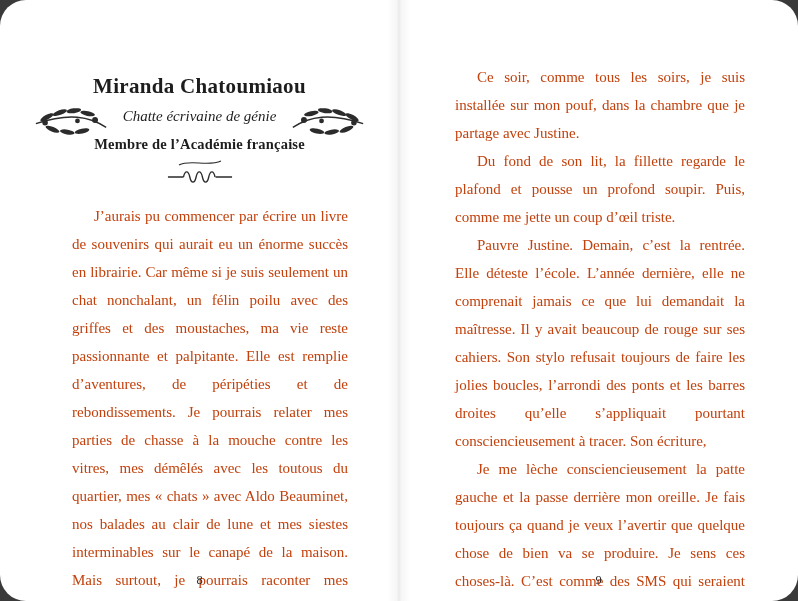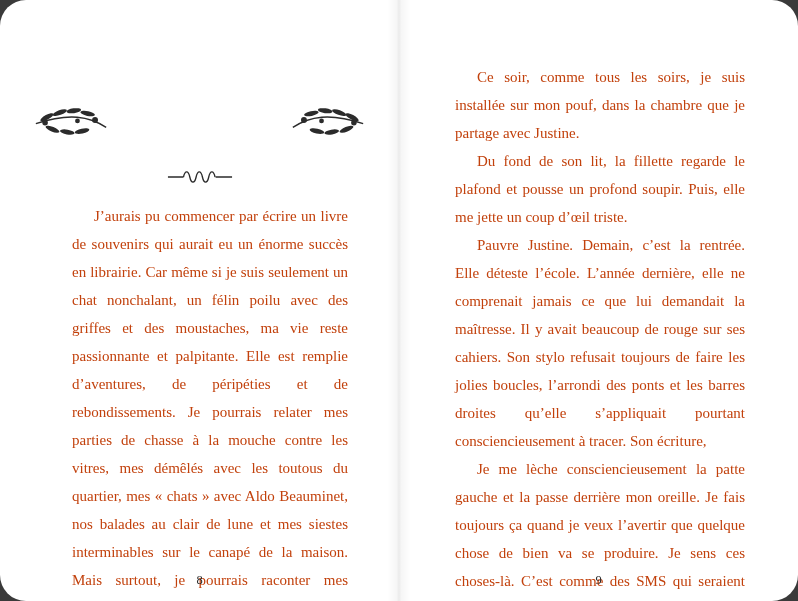--- a/index.html
+++ b/index.html
@@ -94,40 +94,50 @@
           <ellipse cx="20" cy="40" rx="8" ry="2.6" transform="rotate(22 20 40)"></ellipse>
           <ellipse cx="36" cy="43" rx="8" ry="2.6" transform="rotate(10 36 43)"></ellipse>
           <ellipse cx="52" cy="42" rx="8" ry="2.6" transform="rotate(-12 52 42)"></ellipse>
           <circle cx="12" cy="33" r="3"></circle>
           <circle cx="47" cy="31" r="2.6"></circle>
           <circle cx="66" cy="30" r="3.2"></circle>
         </g>
       </svg>
     </span>
 
+    <div class="author-block">
+      <div class="author-name">Miranda Chatoumiaou</div>
+      <div class="author-role">Chatte écrivaine de génie</div>
+      <div class="author-membership">Membre de l’Académie française</div>
+      <div class="flourish">
+        <svg viewBox="0 0 44 10" aria-hidden="true">
+          <path d="M1,7 C12,1 30,9 43,3" fill="none" stroke="#2b2b2b" stroke-width="1.2"></path>
+        </svg>
+      </div>
+    </div>
 
     <div class="divider">
       <svg viewBox="0 0 70 16" aria-hidden="true">
         <path d="M2,8 H18 M51,8 H68" stroke="#2b2b2b" stroke-width="1.6" fill="none"></path>
         <path d="M18,8 c1.5,-7 5,-7 6.5,0 c1.5,7 5,7 6.5,0 c1.5,-7 5,-7 6.5,0 c1.5,7 5,7 6.5,0 c1.5,-7 5,-7 6.5,0" stroke="#2b2b2b" stroke-width="1.4" fill="none"></path>
       </svg>
     </div>
 
     <div class="body-text">
       <p>J’aurais pu commencer par écrire un livre de souvenirs qui aurait eu un énorme succès en librairie. Car même si je suis seulement un chat nonchalant, un félin poilu avec des griffes et des moustaches, ma vie reste passionnante et palpitante. Elle est remplie d’aventures, de péripéties et de rebondissements. Je pourrais relater mes parties de chasse à la mouche contre les vitres, mes démêlés avec les toutous du quartier, mes « chats » avec Aldo Beauminet, nos balades au clair de lune et mes siestes interminables sur le canapé de la maison. Mais surtout, je pourrais raconter mes longues soirées de confidences avec Justine, ma petite maîtresse adorée…</p>
       <p>C’est sûr, il faudrait plus de jette pages pour écrire toute ma vie.</p>
     </div>
 
     <div class="page-num">8</div>
   </div>
 
   <div class="page page-right">
     <div class="body-text">
       <p>Ce soir, comme tous les soirs, je suis installée sur mon pouf, dans la chambre que je partage avec Justine.</p>
-      <p>Du fond de son lit, la fillette regarde le plafond et pousse un profond soupir. Puis, elle me jette un coup d’œil triste.</p>
+      <p>Du fond de son lit, la fillette regarde le plafond et pousse un profond soupir. Puis, comme me jette un coup d’œil triste.</p>
       <p>Pauvre Justine. Demain, c’est la rentrée. Elle déteste l’école. L’année dernière, elle ne comprenait jamais ce que lui demandait la maîtresse. Il y avait beaucoup de rouge sur ses cahiers. Son stylo refusait toujours de faire les jolies boucles, l’arrondi des ponts et les barres droites qu’elle s’appliquait pourtant consciencieusement à tracer. Son écriture,</p>
       <p>Je me lèche consciencieusement la patte gauche et la passe derrière mon oreille. Je fais toujours ça quand je veux l’avertir que quelque chose de bien va se produire. Je sens ces choses-là. C’est comme des SMS qui seraient directement captés par mes moustaches. J’aurais très bien pu devenir une voyante célèbre. J’aurais prédit avec succès l’avenir aux grandes stars du show-biz…</p>
     </div>
 
     <div class="page-num">9</div>
   </div>
 
   <div class="gutter"></div>
 </div>
 

